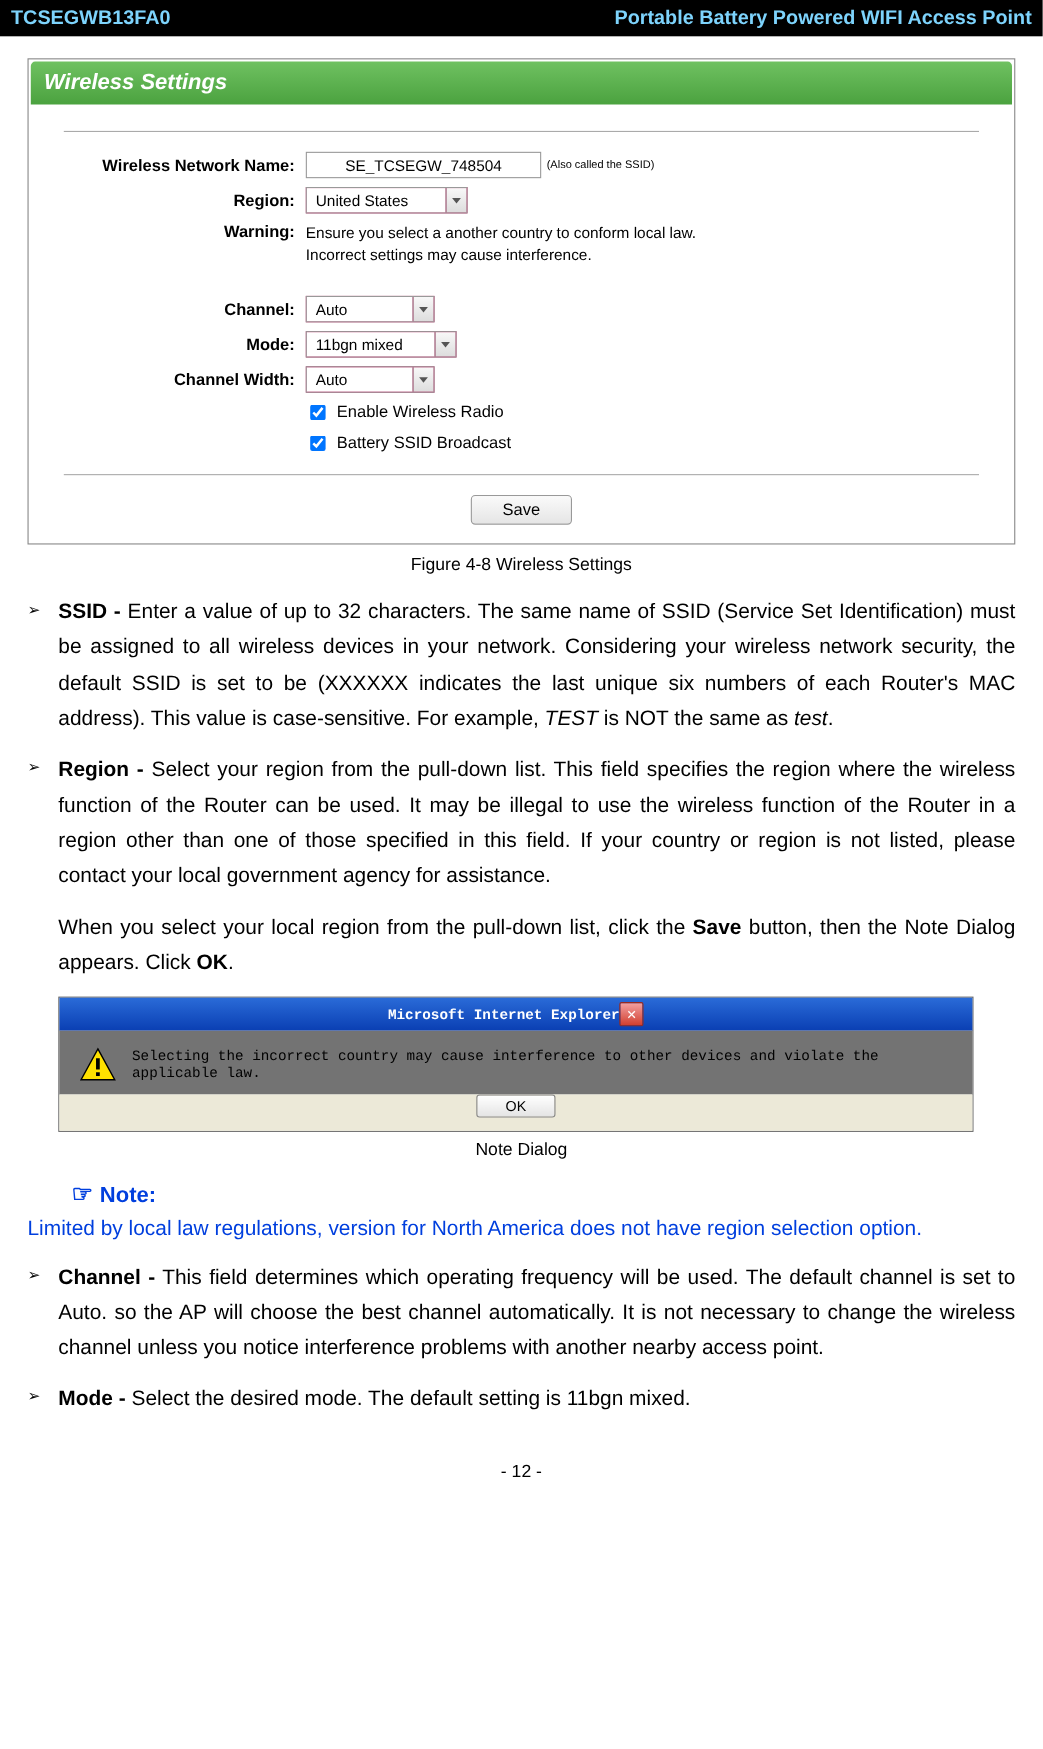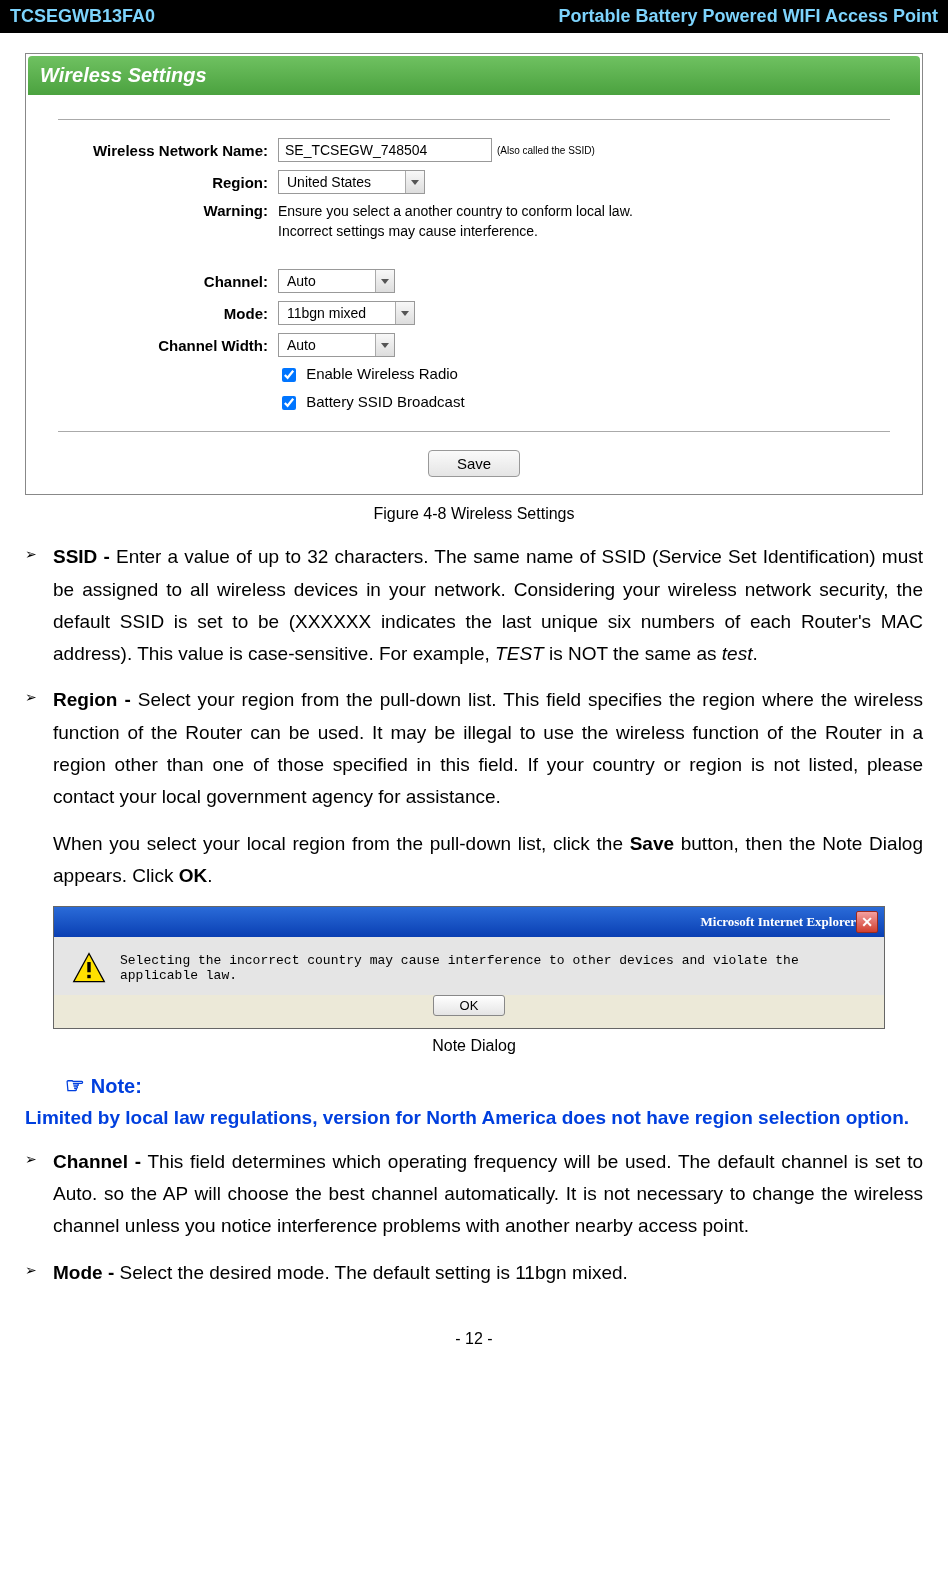--- a/index.html
+++ b/index.html
@@ -49,20 +49,21 @@
   .flabel {
     width: 210px;
     text-align: right;
     font-weight: bold;
     padding-right: 10px;
   }
   .finput {
     padding: 3px 6px;
     border: 1px solid #999;
     font-size: 14px;
+    text-align: center;
   }
   .ssid-input { width: 200px; }
   .small-note { margin-left: 5px; font-size: 10px; text-align: center; }
   .select-wrap {
     display: inline-flex;
     align-items: center;
     border: 1px solid #999;
     height: 22px;
     background: #be185d;
   }
@@ -150,46 +151,46 @@
   .italic { font-style: italic; }
   .bold { font-weight: bold; }
   .dialog-wrap {
     margin: 4px 0 8px 28px;
     border: 1px solid #666;
     font-size: 13px;
     width: 830px;
   }
   .dialog-title {
     display: flex;
-    justify-content: flex-end;
+    justify-content: center;
     align-items: center;
     background: linear-gradient(#2a6bd8, #0a3fb3);
     color: #fff;
     font-weight: bold;
-    font-family: Liberation Serif, serif;
+    font-family: Liberation Mono, monospace;
     padding: 4px 6px;
   }
   .dialog-close {
     width: 20px;
     height: 20px;
     background: linear-gradient(#f3a0a0, #d13f2f);
     border: 1px solid #9a2a1f;
     border-radius: 2px;
     color: #fff;
     display: flex;
     align-items: center;
     justify-content: center;
     font-weight: bold;
     font-size: 14px;
   }
   .dialog-body {
     display: flex;
     align-items: center;
     padding: 14px 18px 10px 18px;
-    background: #e5e5e5;
+    background: #737373;
     font-family: "Courier New", monospace;
   }
   .dialog-icon {
     width: 34px;
     height: 34px;
     margin-right: 14px;
     flex-shrink: 0;
   }
   .dialog-msg {
     font-size: 13px;
@@ -217,21 +218,20 @@
   }
   .note-heading .hand {
     font-size: 22px;
     margin-right: 6px;
   }
   .note-body {
     color: #003fde;
     font-size: 19px;
     line-height: 1.6;
     margin-bottom: 12px;
-    font-weight: bold;
   }
   .pagenum {
     text-align: center;
     font-size: 16px;
     padding: 12px 0;
   }
 </style>
 </head>
 <body>
 

